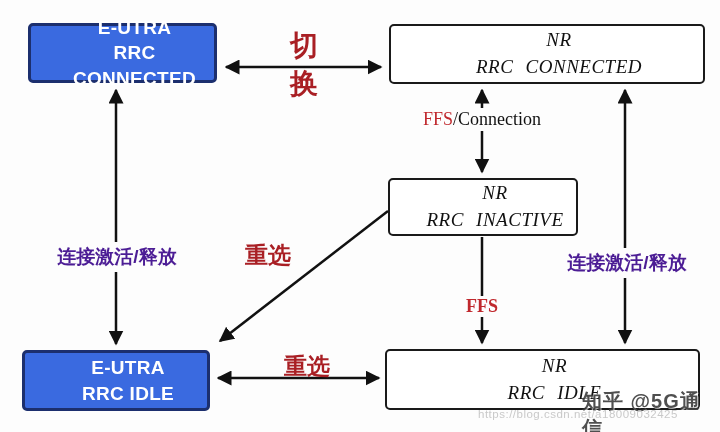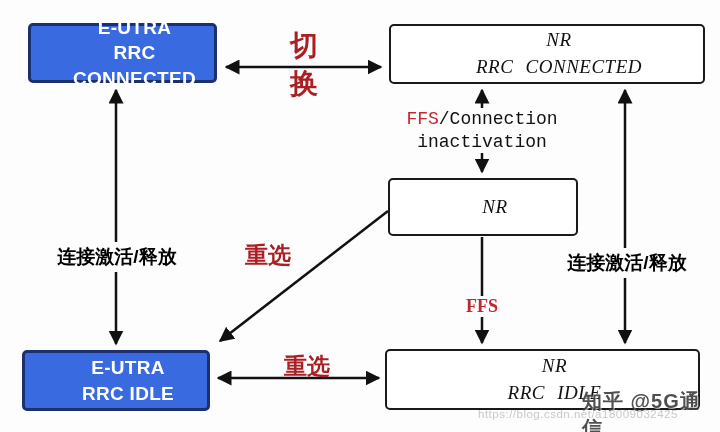--- a/index.html
+++ b/index.html
@@ -18,22 +18,22 @@
     font-weight:bold;font-size:19px;line-height:1.35;
     font-family:"Liberation Sans",sans-serif;letter-spacing:0.3px;
   }
   .node-white{
     background:#ffffff;border:2px solid #1a1a1a;color:#111111;
     font-size:19px;line-height:1.4;
     font-family:"Liberation Serif",serif;letter-spacing:0.5px;word-spacing:7px;font-style:italic;
   }
   .lbl{position:absolute;z-index:2;text-align:center;}
   .lbl-red{color:#a91f24;font-weight:bold;font-size:23px;font-family:"Liberation Sans",sans-serif;}
-  .lbl-green{color:#000000;font-weight:bold;font-size:19px;background:#fdfdfd;padding:2px 3px;font-family:"Liberation Sans",sans-serif;}
-  .lbl-serif{font-family:Liberation Mono, monospace;font-size:18px;color:#111;background:#fdfdfd;line-height:1.25;}
+  .lbl-green{color:#4c1d95;font-weight:bold;font-size:19px;background:#fdfdfd;padding:2px 3px;font-family:"Liberation Sans",sans-serif;}
+  .lbl-serif{font-family:Liberation Serif, serif;font-size:18px;color:#111;background:#fdfdfd;line-height:1.25;}
   .ffs-red{color:#c0282d;}
   .lbl-ffs{font-family:"Liberation Serif",serif;font-weight:bold;font-size:18px;color:#c0282d;background:#fdfdfd;padding:0 4px;}
   .wm-zhihu{
     position:absolute;z-index:3;font-size:20px;font-weight:bold;
     color:rgba(55,55,55,0.88);letter-spacing:1px;
     text-shadow:1px 1px 0 rgba(255,255,255,0.6);
     font-family:"Liberation Sans",sans-serif;
   }
   .wm-url{
     position:absolute;z-index:3;font-size:11.5px;color:#c9c9c9;
@@ -72,37 +72,37 @@
     <div>RRC CONNECTED</div>
   </div>
 
   <div class="node node-white" style="left:389px;top:24px;width:316px;height:60px;">
     <div>NR</div>
     <div>RRC CONNECTED</div>
   </div>
 
   <div class="node node-white" style="left:388px;top:178px;width:190px;height:58px;">
     <div>NR</div>
+    <div>RRC INACTIVE</div>
   </div>
 
   <div class="node node-blue" style="left:22px;top:350px;width:188px;height:61px;">
     <div>E-UTRA</div>
     <div>RRC IDLE</div>
   </div>
 
   <div class="node node-white" style="left:385px;top:349px;width:315px;height:61px;">
     <div>NR</div>
     <div>RRC IDLE</div>
   </div>
 
   <div class="lbl lbl-red" style="left:278px;top:27px;width:52px;font-size:28px;">切换</div>
 
   <div class="lbl lbl-serif" style="left:398px;top:108px;width:168px;">
     <div><span class="ffs-red">FFS</span><span>/Connection</span></div>
-    <div>inactivation</div>
   </div>
 
   <div class="lbl lbl-red" style="left:244px;top:240px;width:48px;">重选</div>
 
   <div class="lbl lbl-green" style="left:50px;top:242px;width:128px;">连接激活/释放</div>
 
   <div class="lbl lbl-green" style="left:558px;top:248px;width:132px;">连接激活/释放</div>
 
   <div class="lbl lbl-ffs" style="left:460px;top:296px;width:36px;">FFS</div>
 

